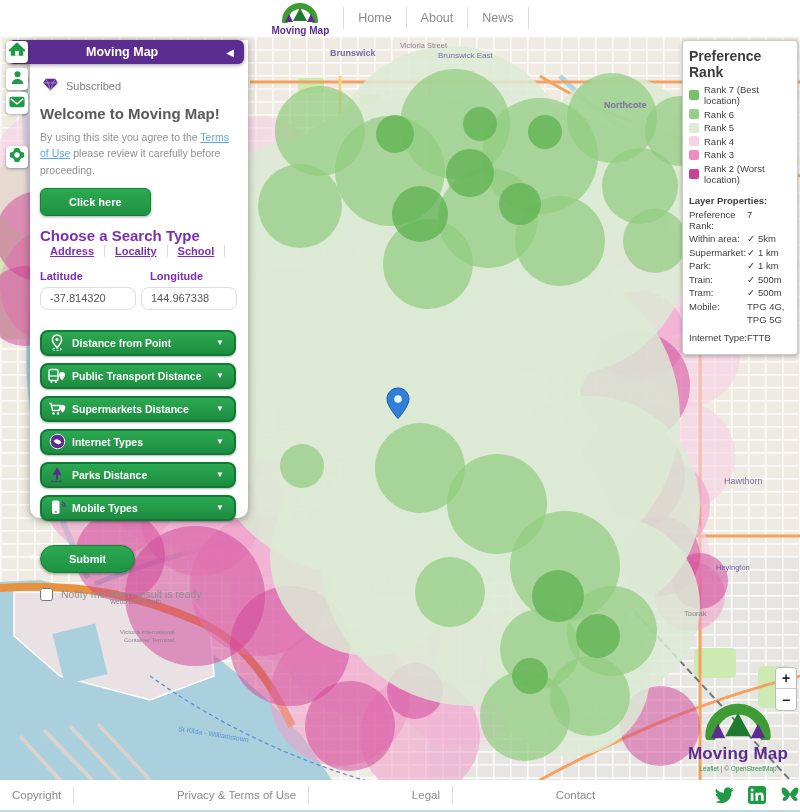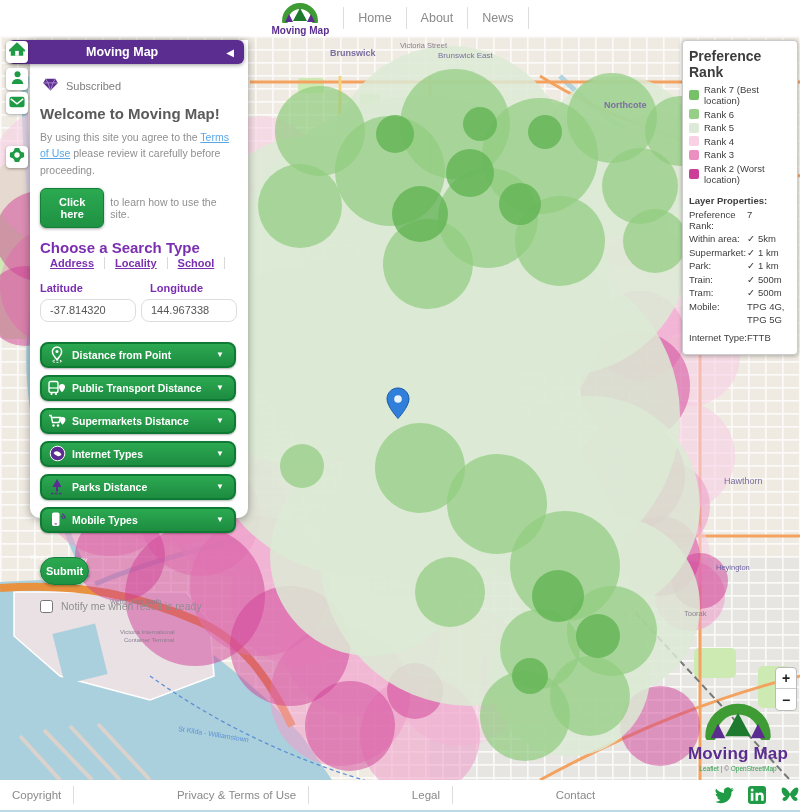--- a/index.html
+++ b/index.html
@@ -35,21 +35,21 @@
   .panel-header .ph-collapse { color:#fff; font-size:10px; margin-right:10px; cursor:pointer; }
   .home-box { left:6px; top:5px; z-index:40; }
 
   .sub-row { display:flex; align-items:center; gap:7px; margin:4px 0 12px 2px; }
   .sub-row span { color:#7d7d7d; font-size:11px; }
   .welcome { color:#5a5a5a; font-size:15px; font-weight:bold; margin-bottom:7px; }
   .agree { color:#8f8f8f; font-size:10.5px; line-height:1.55; margin-bottom:10px; }
   .agree a { color:#5aa7e8; }
   .click-row { display:flex; align-items:center; gap:6px; margin-bottom:11px; }
   .btn-green { background:linear-gradient(#2ca951,#1e9243); color:#fff; font-weight:bold;
-    font-size:11px; border:1px solid #13803a; border-radius:6px; padding:7px 5px;
+    font-size:11px; border:1px solid #13803a; border-radius:6px; padding:7px 28px;
     box-shadow:0 1px 3px rgba(0,0,0,.35); cursor:pointer; font-family:inherit; }
   .click-suffix { color:#8f8f8f; font-size:10.5px; }
   .choose { color:#7b2fb0; font-size:15px; font-weight:bold; margin-bottom:1px; }
   .stype-row { display:flex; align-items:flex-start; margin-bottom:13px; }
   .stype-row a { color:#7b2fb0; font-size:11px; font-weight:bold; text-decoration:underline;
     padding:0 10px; border-right:1px solid #d9d9d9; }
   .coord-row { display:flex; gap:22px; margin-bottom:5px; }
   .coord-row label { width:96px; color:#7b2fb0; font-size:11px; font-weight:bold; }
   .input-row { display:flex; gap:5px; margin-bottom:20px; }
   .input-row input { width:96px; height:23px; border:1px solid #ddd; border-radius:8px;
@@ -363,21 +363,20 @@
       </span>
       <span>Subscribed</span>
     </div>
 
     <div class="welcome">Welcome to Moving Map!</div>
 
     <div class="agree"><span>By using this site you agree to the </span><a href="#">Terms of Use</a><span> please review it carefully before proceeding.</span></div>
 
     <div class="click-row">
       <button class="btn-green">Click here</button>
-      <span class="click-suffix">to learn how to use the site.</span>
     </div>
 
     <div class="choose">Choose a Search Type</div>
     <div class="stype-row">
       <a href="#">Address</a>
       <a href="#">Locality</a>
       <a href="#">School</a>
     </div>
 
     <div class="coord-row">

